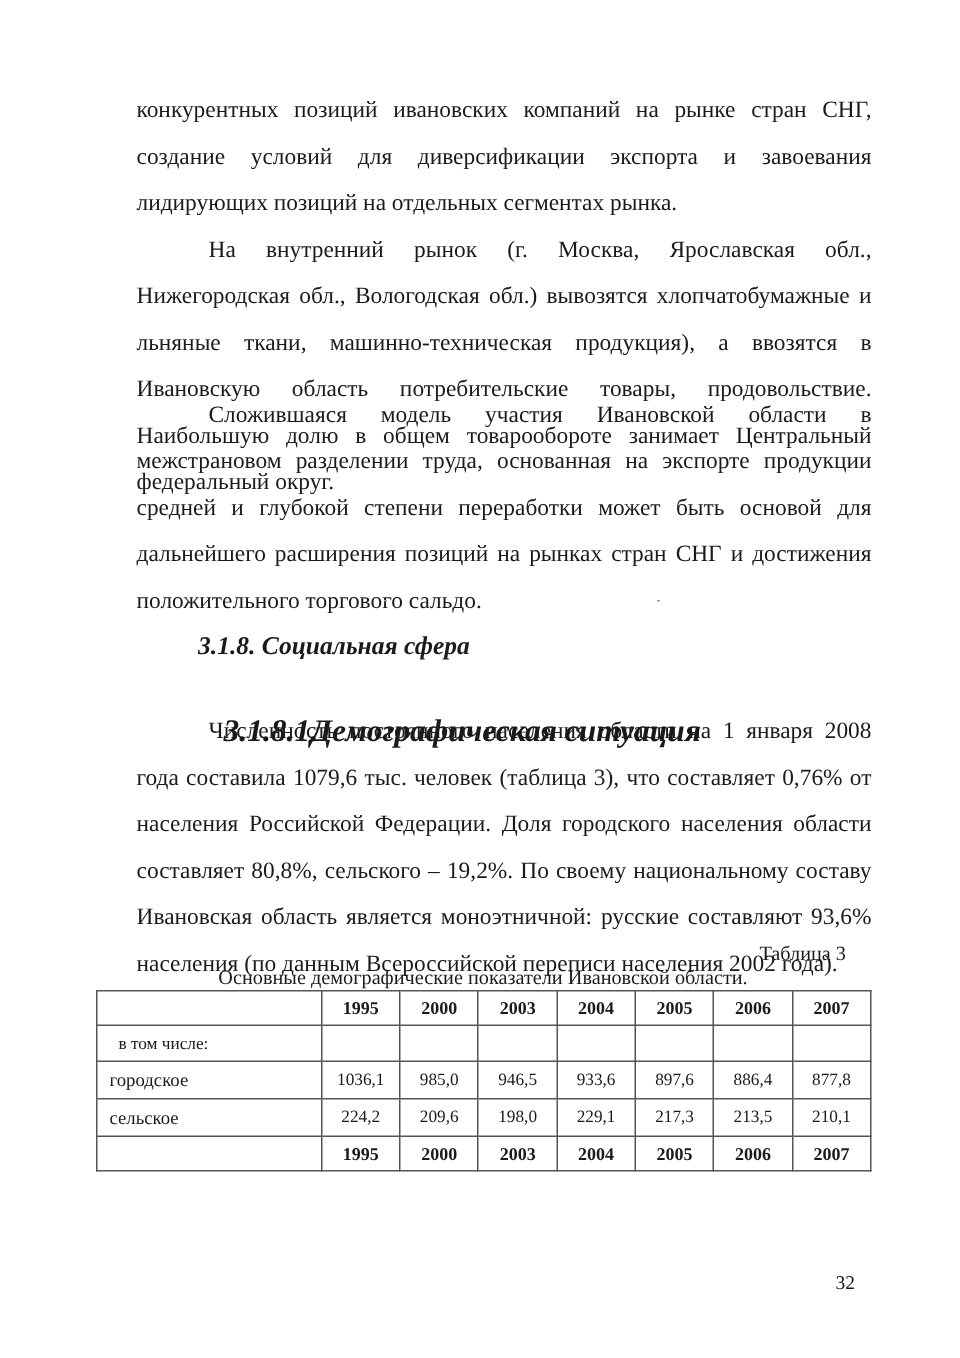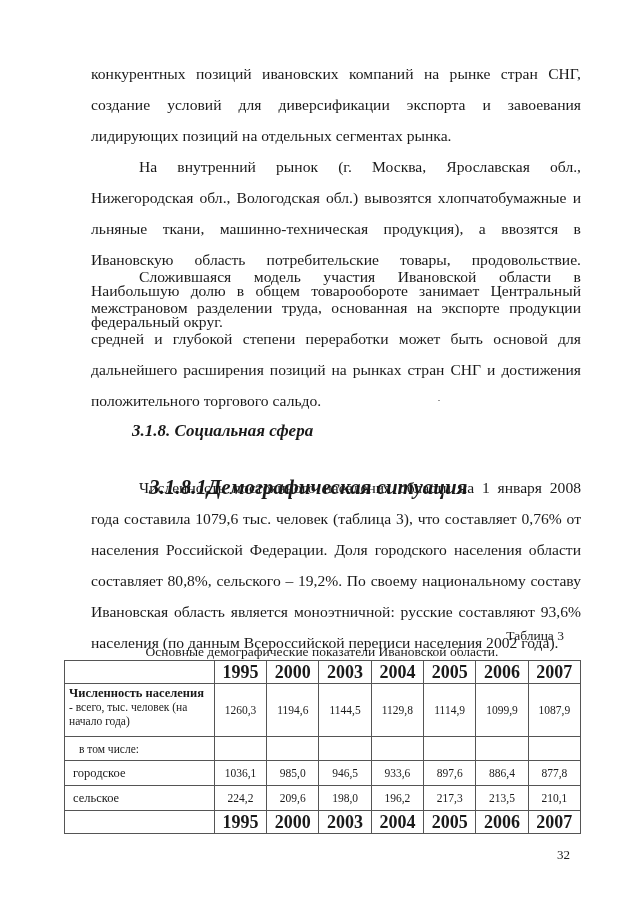--- a/index.html
+++ b/index.html
@@ -9,21 +9,21 @@
        text-align:justify; text-align-last:auto; margin:0; }
   .p.indent { text-indent:48px; }
   .h1 { position:absolute; left:132px; top:421px; font-size:17px; font-weight:bold; font-style:italic; margin:0; }
   .h2 { position:absolute; left:131px; top:457px; font-size:21px; font-weight:bold; font-style:italic; margin:18px; }
   .h2 span.num { display:inline-block; width:58px; }
   .tbl-label { position:absolute; right:76px; top:628px; font-size:13.5px; }
   .tbl-caption { position:absolute; left:64px; width:516px; top:644px; font-size:13.5px; text-align:center; }
   table { position:absolute; left:64px; top:660px; width:517px; border-collapse:collapse;
           font-size:11.5px; font-family:"Liberation Serif", serif; }
   td, th { border:1px solid #555; padding:0 4px; }
-  th { font-size:18px; font-weight:bold; height:22px; text-align:center; }
+  th { font-size:12px; font-weight:bold; height:22px; text-align:center; }
   td.num { text-align:center; }
   col.c0 { width:149px; } col.cy { width:52px; }
   .rowlabel-bold { font-weight:bold; font-size:12.5px; }
   .row-total td { height:50px; vertical-align:middle; }
   .row-total td.label { vertical-align:top; line-height:14px; padding-top:2px; }
   .row-sub td { height:23px; }
   .row-sub td.label { padding-left:14px; }
   .row-data td { height:24px; }
   .row-data td.label { padding-left:8px; font-size:12.5px; }
   .row-span td { height:23px; text-align:center; font-size:13.5px; }
@@ -62,33 +62,20 @@
       <tr>
     <th></th>
     <th>1995</th>
     <th>2000</th>
     <th>2003</th>
     <th>2004</th>
     <th>2005</th>
     <th>2006</th>
     <th>2007</th>
   </tr>
-  <tr class="row-total">
-    <td class="label">
-      <span class="rowlabel-bold">Численность населения</span><br>
-      <span>- всего, тыс. человек (на начало года)</span>
-    </td>
-    <td class="num">1260,3</td>
-    <td class="num">1194,6</td>
-    <td class="num">1144,5</td>
-    <td class="num">1129,8</td>
-    <td class="num">1114,9</td>
-    <td class="num">1099,9</td>
-    <td class="num">1087,9</td>
-  </tr>
   <tr class="row-sub">
     <td class="label">в том числе:</td>
     <td></td>
         <td></td>
         <td></td>
         <td></td>
         <td></td>
         <td></td>
         <td></td>
   </tr>
@@ -100,21 +87,21 @@
     <td class="num">933,6</td>
     <td class="num">897,6</td>
     <td class="num">886,4</td>
     <td class="num">877,8</td>
   </tr>
   <tr class="row-data">
     <td class="label">сельское</td>
     <td class="num">224,2</td>
     <td class="num">209,6</td>
     <td class="num">198,0</td>
-    <td class="num">196,2</td>
+    <td class="num">229,1</td>
     <td class="num">217,3</td>
     <td class="num">213,5</td>
     <td class="num">210,1</td>
   </tr>
   <tr>
     <th></th>
     <th>1995</th>
     <th>2000</th>
     <th>2003</th>
     <th>2004</th>

